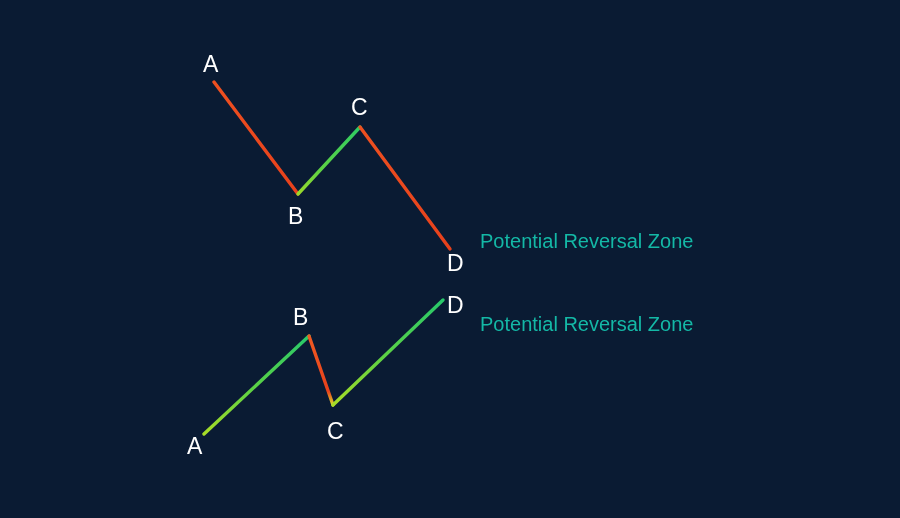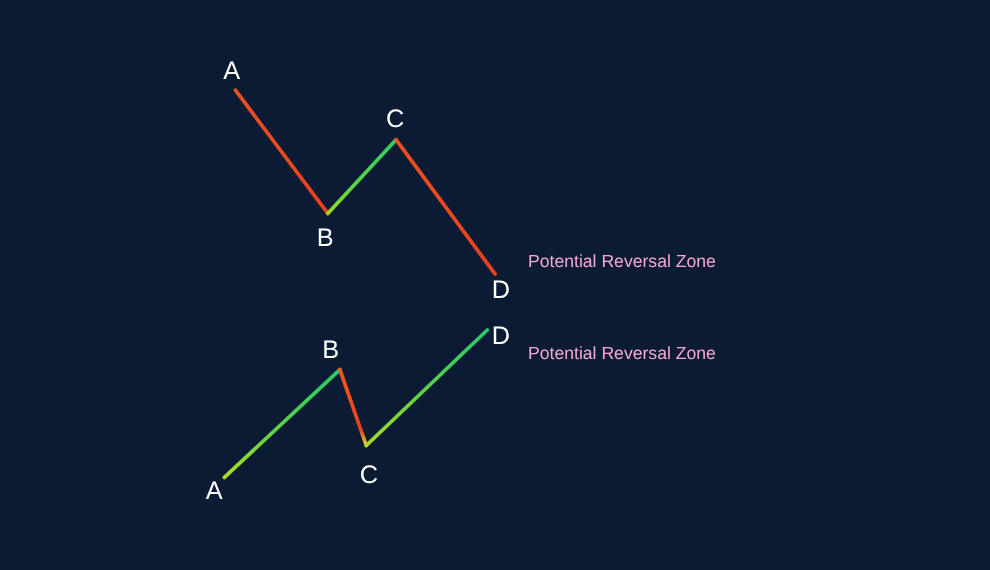--- a/index.html
+++ b/index.html
@@ -28,23 +28,23 @@
     color: #ffffff;
     font-family: "Liberation Sans", sans-serif;
     font-size: 23px;
     font-weight: 400;
     line-height: 1;
     white-space: nowrap;
     user-select: none;
   }
   .zone-label {
     position: absolute;
-    color: #f9a8d4;
+    color: #14b8a6;
     font-family: "Liberation Sans", sans-serif;
-    font-size: 16px;
+    font-size: 20px;
     font-weight: 400;
     line-height: 1;
     white-space: nowrap;
     user-select: none;
   }
 </style>
 </head>
 <body>
 
 <div id="canvas">

